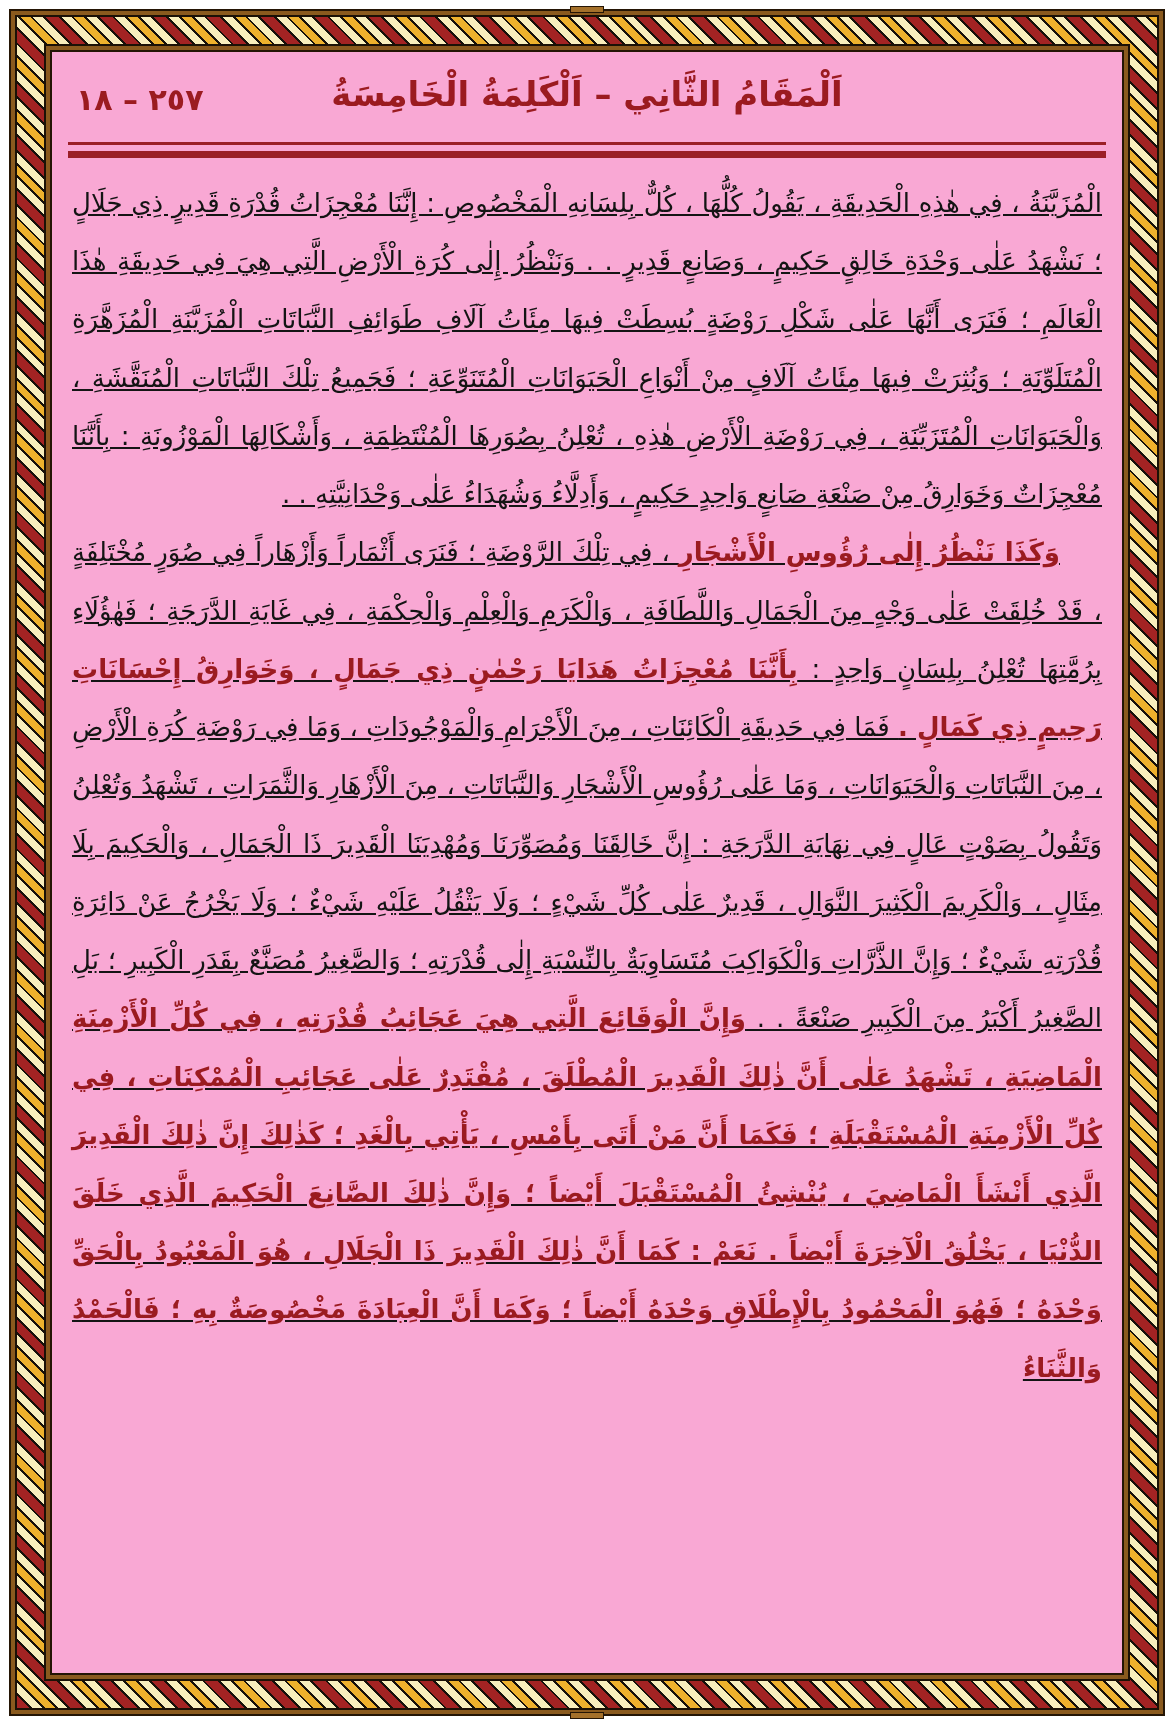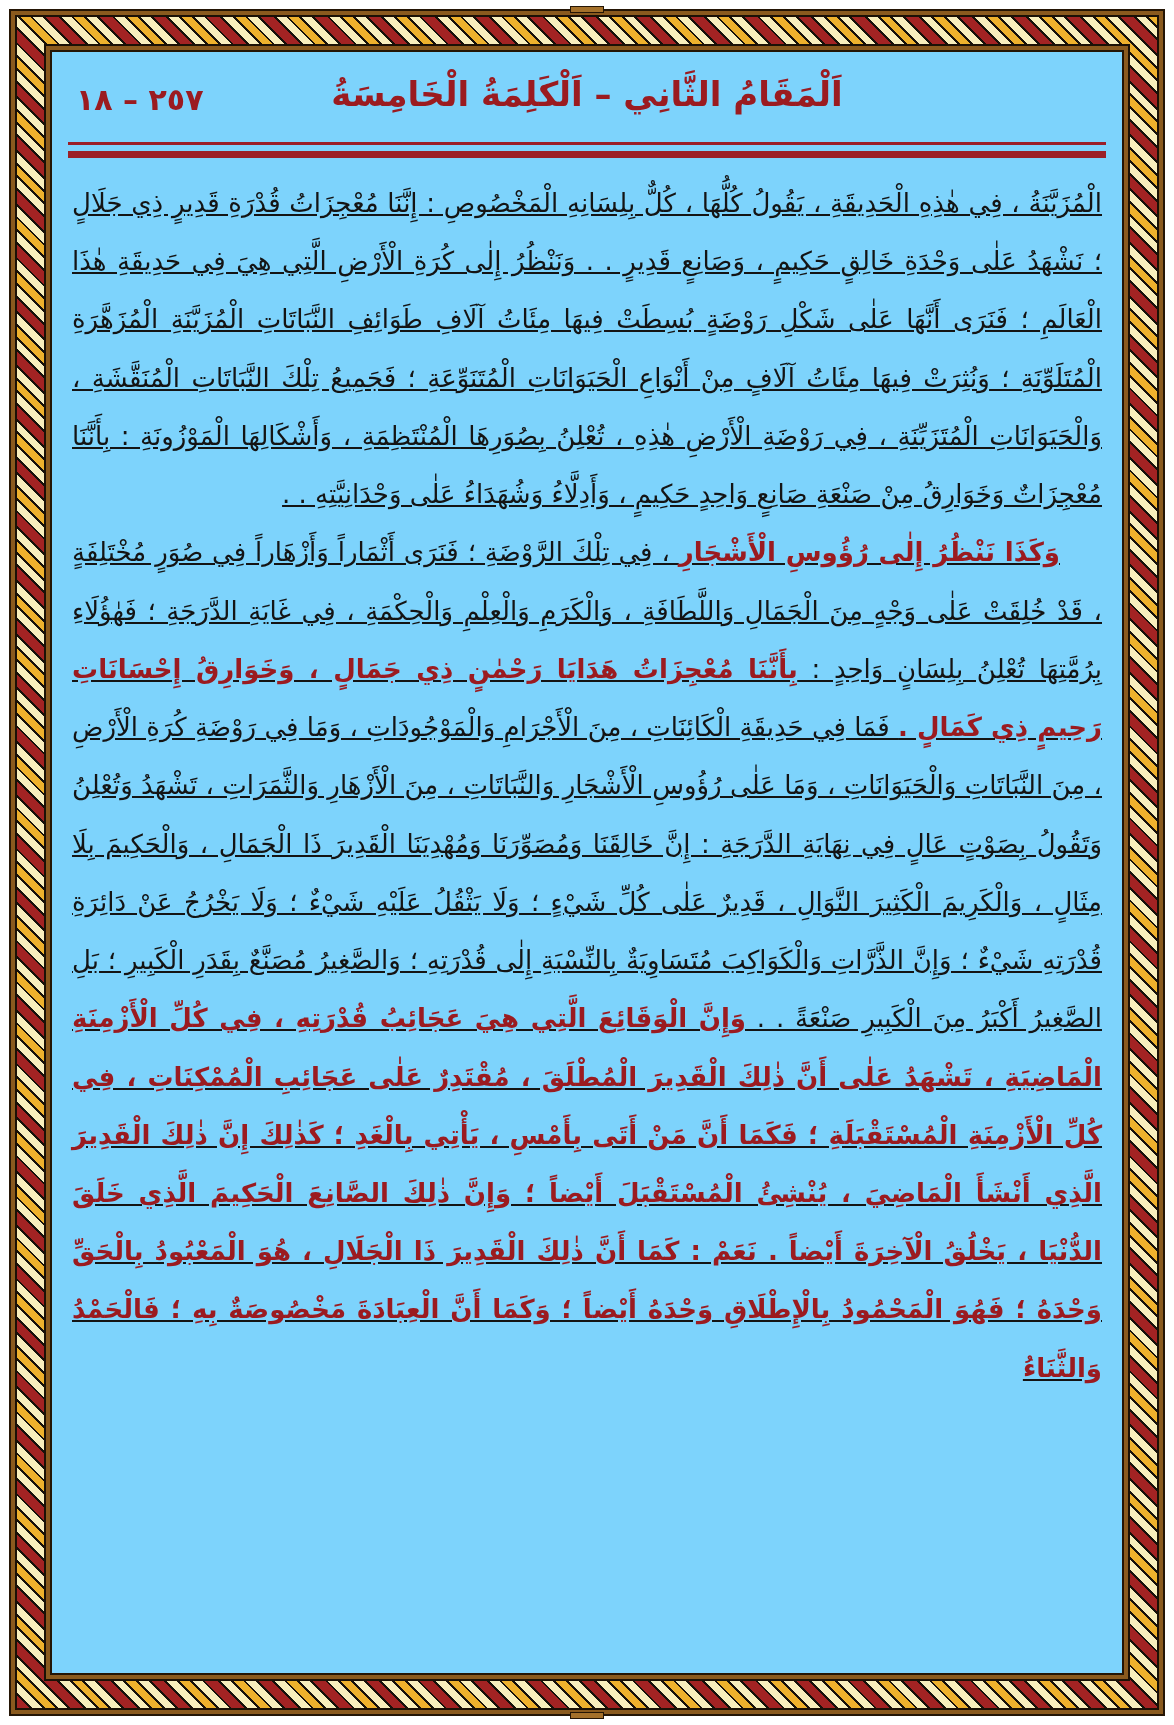--- a/index.html
+++ b/index.html
@@ -30,21 +30,21 @@
   .f8{height:100%;background:#ffffff;}
   .tab{
     position:absolute;left:50%;transform:translateX(-50%);
     width:34px;height:7px;background:#a4702a;border:1px solid #241505;box-sizing:border-box;
   }
   .tab.top{top:6px;}
   .tab.bottom{bottom:6px;}
   
   .content{
     position:absolute;inset:52px;
-    background:#7dd3fc;
+    background:#f9a8d4;
     padding:16px 16px 0 16px;
     box-sizing:border-box;
     overflow:hidden;
   }
   .header{position:relative;height:66px;}
   .page-num{
     position:absolute;left:8px;top:14px;
     direction:ltr;
     font-size:30px;font-weight:bold;
     color:var(--red);

